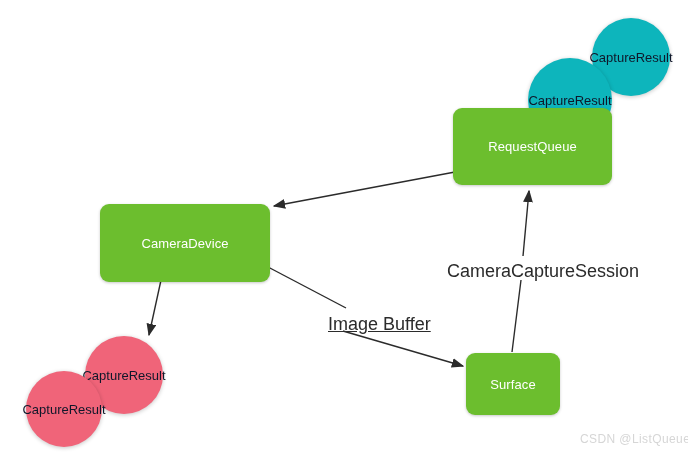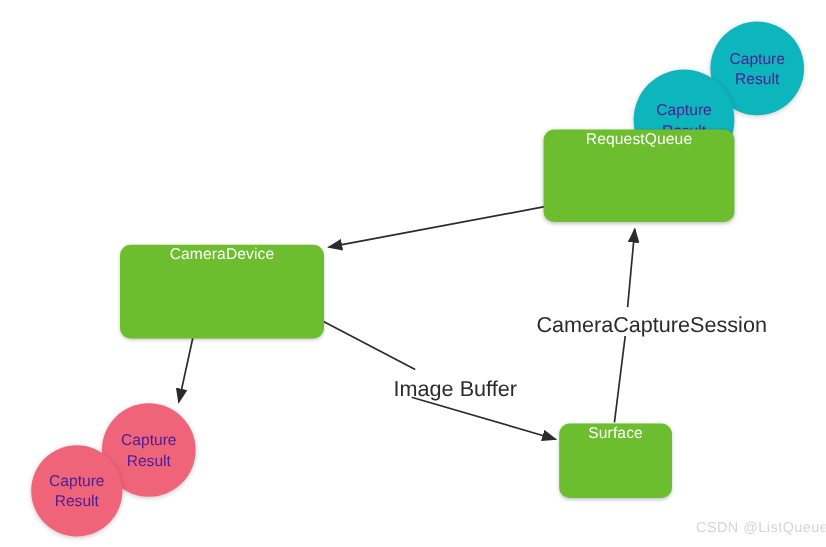--- a/index.html
+++ b/index.html
@@ -21,35 +21,36 @@
     position: absolute;
     left: 0;
     top: 0;
     width: 688px;
     height: 456px;
   }
   .node-box {
     position: absolute;
     border-radius: 9px;
     display: flex;
+    align-items: center;
     justify-content: center;
     color: #ffffff;
     font-size: 13px;
     letter-spacing: 0.1px;
     box-shadow: 0 1px 3px rgba(0,0,0,0.22);
     z-index: 3;
   }
   .node-circle {
     position: absolute;
     border-radius: 50%;
     display: flex;
-    flex-direction: column;
+    flex-direction: row;
     align-items: center;
     justify-content: center;
-    color: #4c1d95;
+    color: #0f172a;
     font-size: 13px;
     line-height: 17px;
     text-align: center;
     box-shadow: 0 1px 4px rgba(0,0,0,0.22);
   }
   .edge-label {
     position: absolute;
     color: #2b2b2b;
     font-size: 18px;
     white-space: nowrap;
@@ -116,19 +117,19 @@
   <div class="node-circle" style="left:85px; top:336px; width:78px; height:78px; background:#F06479; z-index:2;">
     <span>Capture</span>
     <span>Result</span>
   </div>
 
   <div class="node-circle" style="left:26px; top:371px; width:76px; height:76px; background:#F06479; z-index:3;">
     <span>Capture</span>
     <span>Result</span>
   </div>
 
-  <div class="edge-label" style="left:328px; top:314px;">Image Buffer</div>
+  <div class="edge-label" style="left:328px; top:314px;text-decoration:underline;">Image Buffer</div>
 
   <div class="edge-label" style="left:447px; top:261px;">CameraCaptureSession</div>
 
   <div class="watermark" style="left:580px; top:432px;">CSDN @ListQueue</div>
 
 </div>
 
 </body></html>

